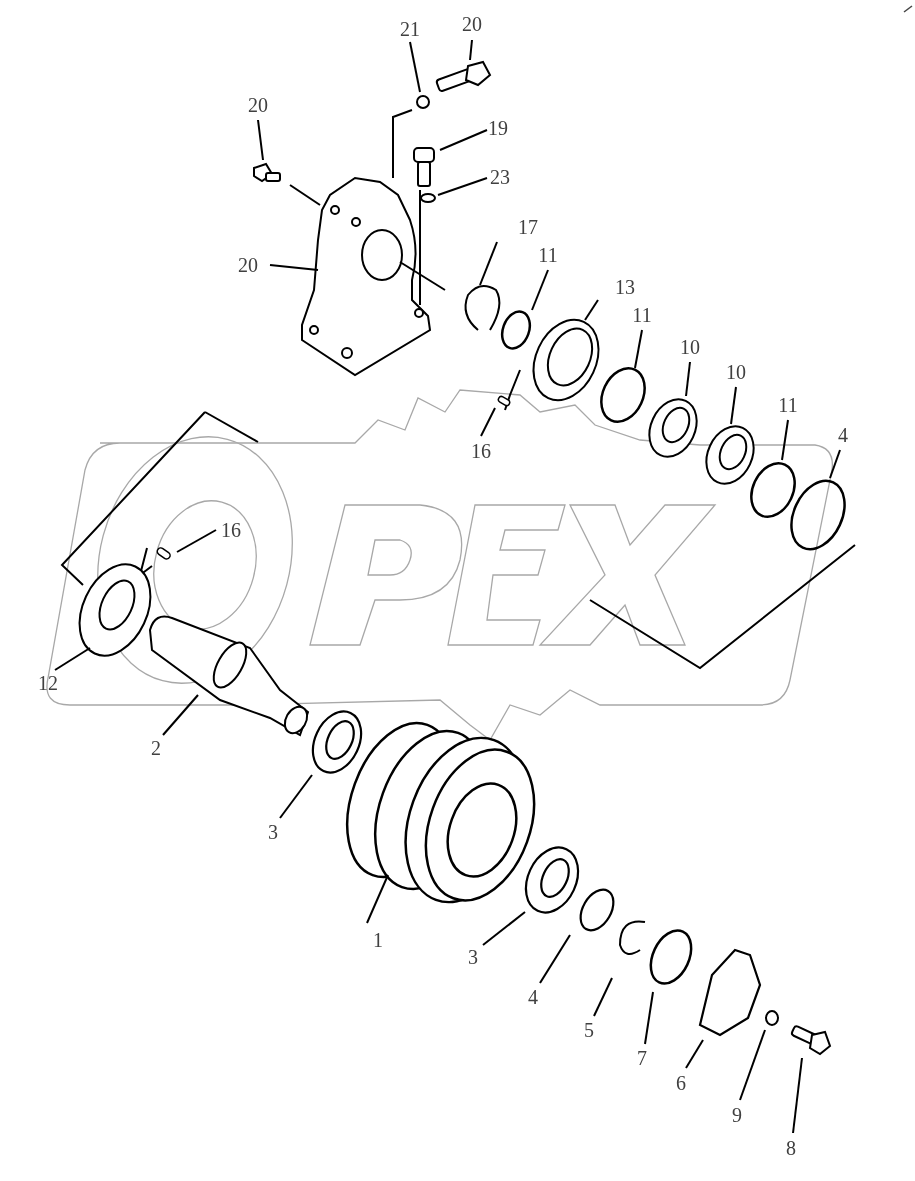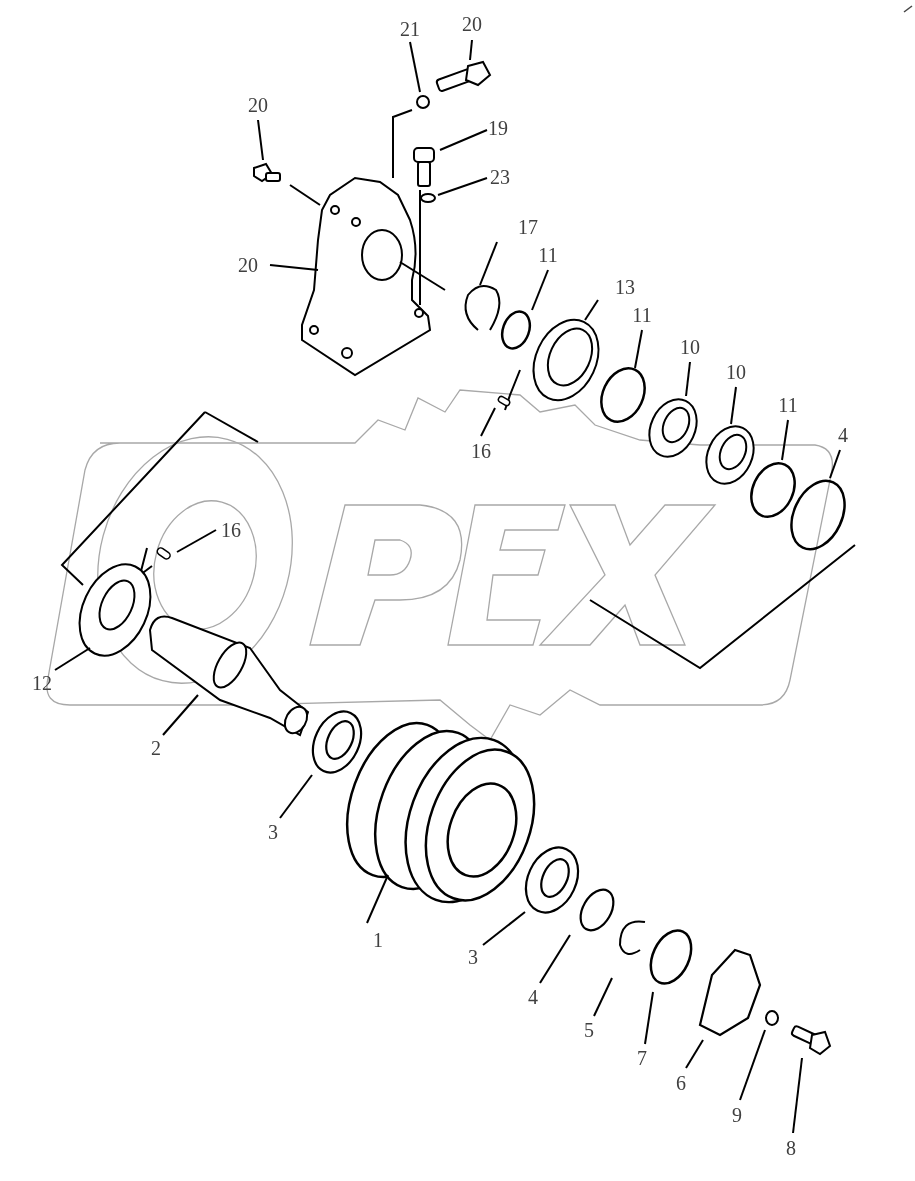--- a/index.html
+++ b/index.html
@@ -177,21 +177,21 @@
   <div class="callout" style="left:533px;top:997px">4</div>
   <div class="callout" style="left:589px;top:1030px">5</div>
   <div class="callout" style="left:681px;top:1083px">6</div>
   <div class="callout" style="left:642px;top:1058px">7</div>
   <div class="callout" style="left:791px;top:1148px">8</div>
   <div class="callout" style="left:737px;top:1115px">9</div>
   <div class="callout" style="left:690px;top:347px">10</div>
   <div class="callout" style="left:736px;top:372px">10</div>
   <div class="callout" style="left:642px;top:315px">11</div>
   <div class="callout" style="left:788px;top:405px">11</div>
-  <div class="callout" style="left:42px;top:683px">12</div>
+  <div class="callout" style="left:48px;top:683px">12</div>
   <div class="callout" style="left:625px;top:287px">13</div>
   <div class="callout" style="left:843px;top:435px">4</div>
   <div class="callout" style="left:548px;top:255px">11</div>
   <div class="callout" style="left:481px;top:451px">16</div>
   <div class="callout" style="left:231px;top:530px">16</div>
   <div class="callout" style="left:528px;top:227px">17</div>
   <div class="callout" style="left:258px;top:105px">20</div>
   <div class="callout" style="left:248px;top:265px">20</div>
   <div class="callout" style="left:472px;top:24px">20</div>
   <div class="callout" style="left:410px;top:29px">21</div>

